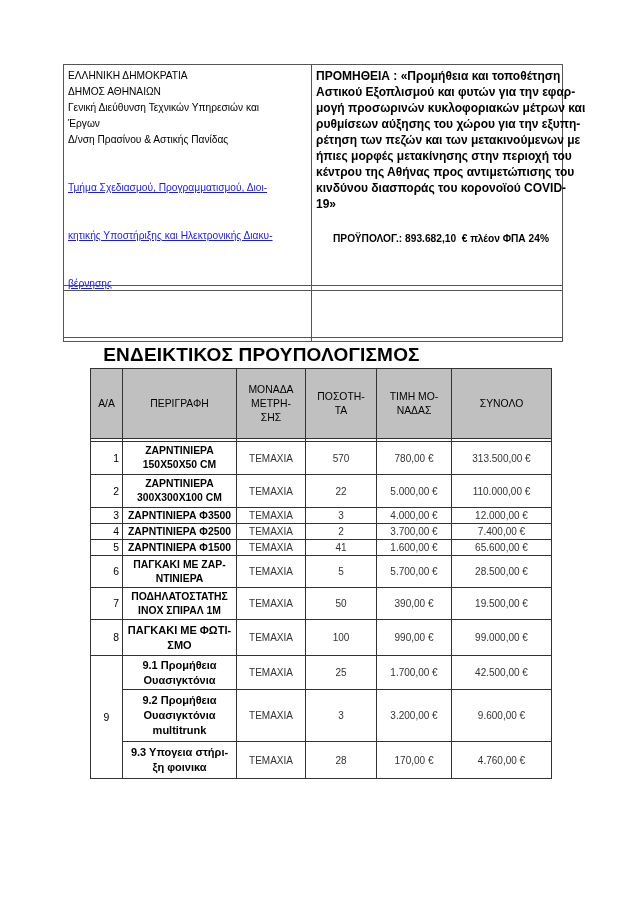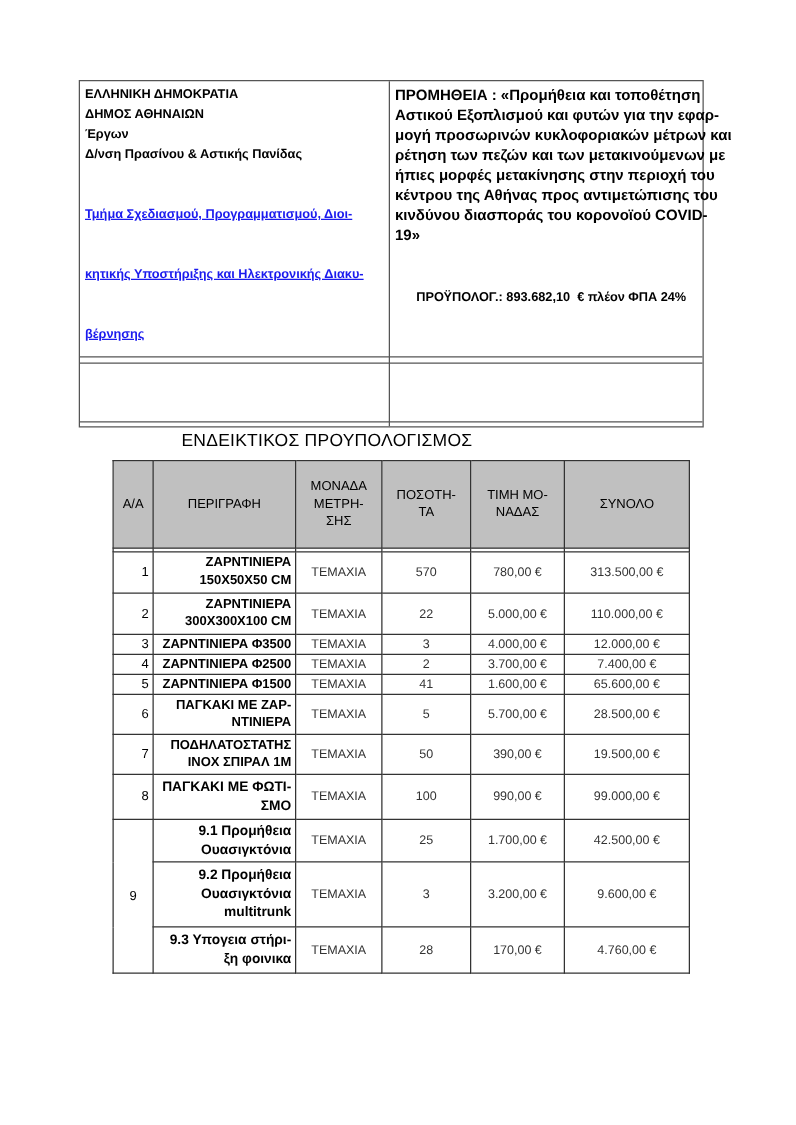--- a/index.html
+++ b/index.html
@@ -5,72 +5,74 @@
   html, body { margin: 0; padding: 0; background: #ffffff; }
   body { width: 637px; height: 900px; position: relative; overflow: hidden;
          font-family: "Liberation Sans", "DejaVu Sans", sans-serif; color: #000; }
 
   
   .hdr-table { position: absolute; left: 63px; top: 64px; width: 500px; height: 278px;
                border: 1px solid #555; box-sizing: border-box; }
   .hdr-col-div { position: absolute; left: 247px; top: 0; bottom: 0; width: 1px; background: #555; }
   .hdr-hline { position: absolute; left: 0; right: 0; height: 1px; background: #555; }
   .hdr-left { position: absolute; left: 4px; top: 3px; width: 238px;
-              font-size: 10.2px; font-weight: bold; line-height: 16px; }
+              font-size: 10.2px; font-weight: normal; line-height: 16px; }
   .hdr-left .line { display: block; white-space: nowrap; }
   .hdr-left a { color: #1a1aee; text-decoration: underline; margin-top: 32px; }
   .hdr-right { position: absolute; left: 252px; top: 3px; width: 244px;
                font-size: 12px; font-weight: bold; line-height: 16px; }
   .hdr-right .line { display: block; white-space: nowrap; }
   .budget-line { position: absolute; left: 252px; top: 168px; font-size: 10.2px; font-weight: bold;
                  white-space: pre; padding-left: 17px; }
 
   
   .title { position: absolute; left: 0; width: 523px; top: 344px; text-align: center;
-           font-size: 14px; font-weight: normal; letter-spacing: 0.2px; }
+           font-size: 19px; font-weight: bold; letter-spacing: 0.2px; }
 
   
   table.budget { position: absolute; left: 90px; top: 368px; border-collapse: collapse;
                  font-size: 10px; table-layout: fixed; }
   table.budget td, table.budget th { border: 1px solid #333; padding: 0 3px; box-sizing: border-box; }
   table.budget th { background: #c0c0c0; font-weight: normal; font-size: 10.4px; text-align: center;
                     line-height: 14px; height: 70px; }
   table.budget tr.gap td { height: 3px; padding: 0; background: #fff; }
   table.budget td.aa { text-align: right; font-size: 10.4px; }
   table.budget td.aa.center { text-align: center; }
-  table.budget td.desc { font-weight: bold; font-size: 10.4px; line-height: 14px; text-align: right; }
+  table.budget td.desc { font-weight: bold; font-size: 10.4px; line-height: 14px; text-align: center; }
   table.budget td.desc.greek { font-weight: bold; font-size: 11px; line-height: 15px; }
   table.budget td.unit, table.budget td.qty { text-align: center; color: #333; }
   table.budget td.price, table.budget td.total { text-align: center; color: #333; }
   .page-num { position: absolute; left: 0; width: 637px; top: 867px; text-align: center;
               font-size: 10px; font-weight: bold; margin-top: 36px; }
 </style>
 </head>
 <body>
 
 <div class="hdr-table">
   <div class="hdr-col-div"></div>
   <div class="hdr-hline" style="top:220px"></div>
   <div class="hdr-hline" style="top:225px"></div>
   <div class="hdr-hline" style="top:272px"></div>
 
   <div class="hdr-left">
     <span class="line">ΕΛΛΗΝΙΚΗ ΔΗΜΟΚΡΑΤΙΑ</span>
     <span class="line">ΔΗΜΟΣ ΑΘΗΝΑΙΩΝ</span>
+    <span class="line">Γενική Διεύθυνση Τεχνικών Υπηρεσιών και</span>
     <span class="line">Έργων</span>
     <span class="line">Δ/νση Πρασίνου &amp; Αστικής Πανίδας</span>
     <a class="line">Τμήμα Σχεδιασμού, Προγραμματισμού, Διοι-</a>
     <a class="line">κητικής Υποστήριξης και Ηλεκτρονικής Διακυ-</a>
     <a class="line">βέρνησης</a>
   </div>
 
   <div class="hdr-right">
     <span class="line">ΠΡΟΜΗΘΕΙΑ :  «Προμήθεια και τοποθέτηση</span>
     <span class="line">Αστικού Εξοπλισμού και φυτών για την εφαρ-</span>
     <span class="line">μογή προσωρινών κυκλοφοριακών μέτρων και</span>
+    <span class="line">ρυθμίσεων αύξησης του χώρου για την εξυπη-</span>
     <span class="line">ρέτηση των πεζών και των μετακινούμενων με</span>
     <span class="line">ήπιες μορφές μετακίνησης στην περιοχή του</span>
     <span class="line">κέντρου της Αθήνας προς αντιμετώπισης του</span>
     <span class="line">κινδύνου διασποράς του κορονοϊού COVID-</span>
     <span class="line">19»</span>
   </div>
   <div class="budget-line">ΠΡΟΫΠΟΛΟΓ.: 893.682,10  € πλέον ΦΠΑ 24%</div>
 </div>
 
 <div class="title">ΕΝΔΕΙΚΤΙΚΟΣ ΠΡΟΥΠΟΛΟΓΙΣΜΟΣ</div>

